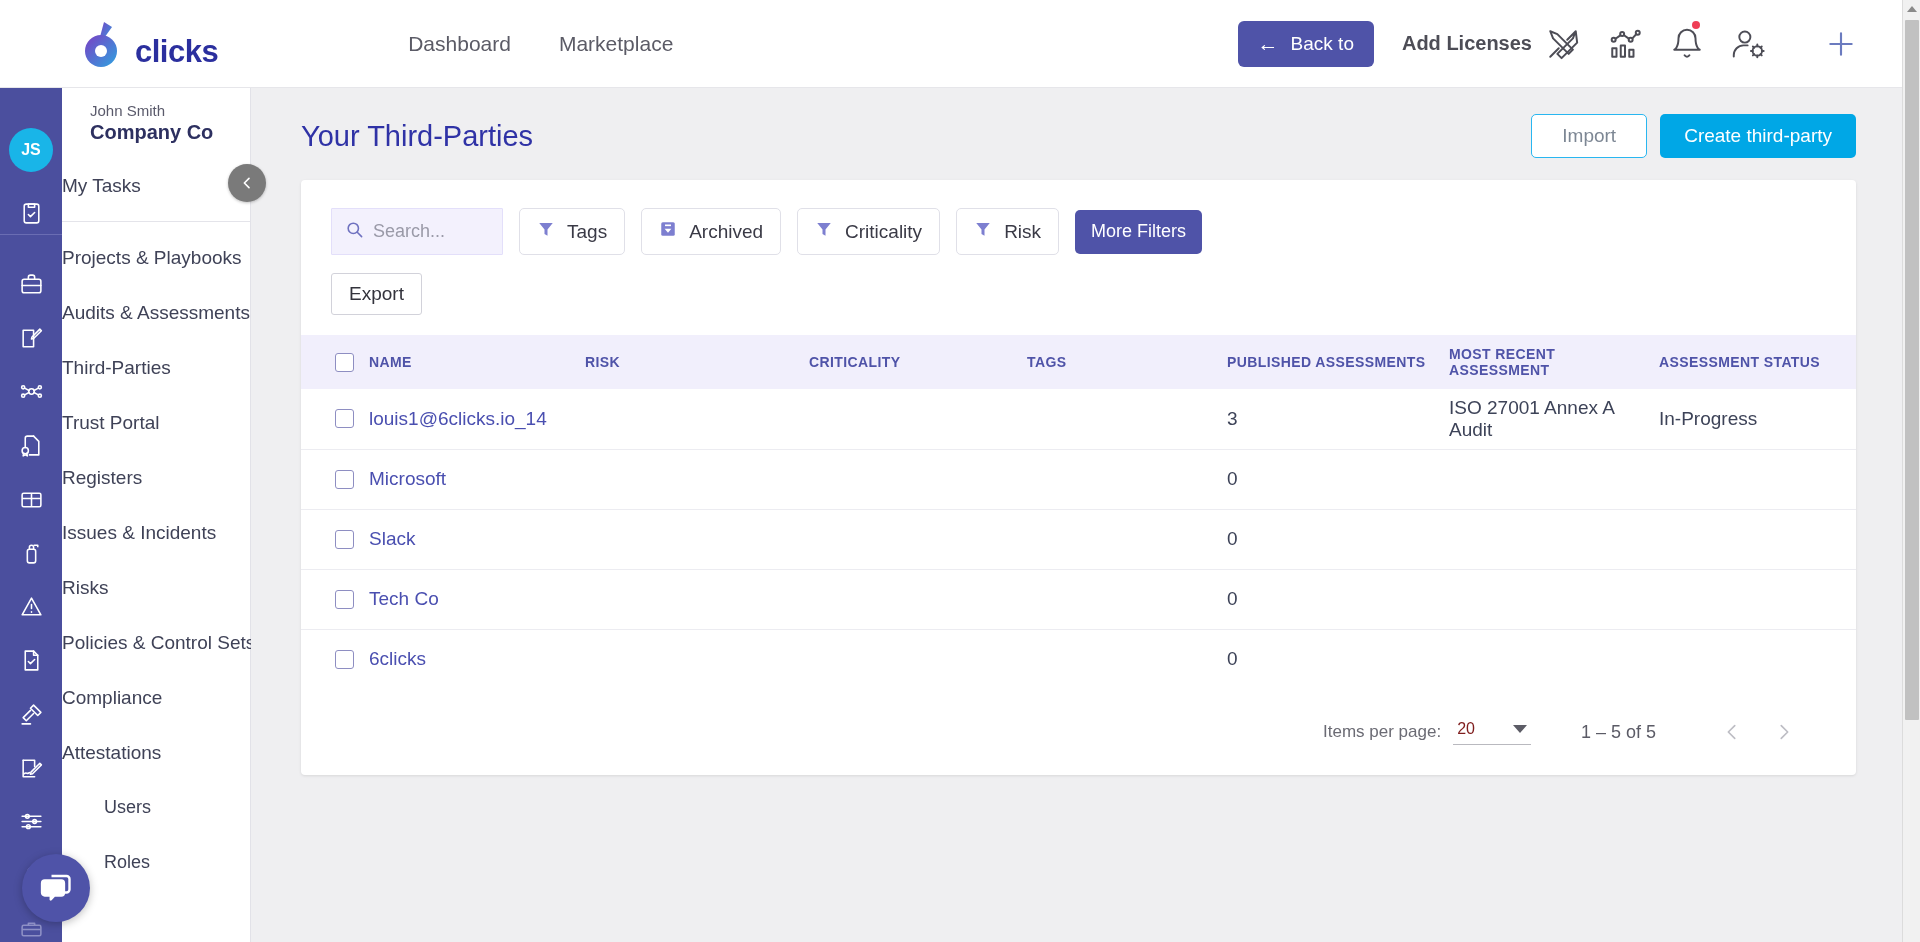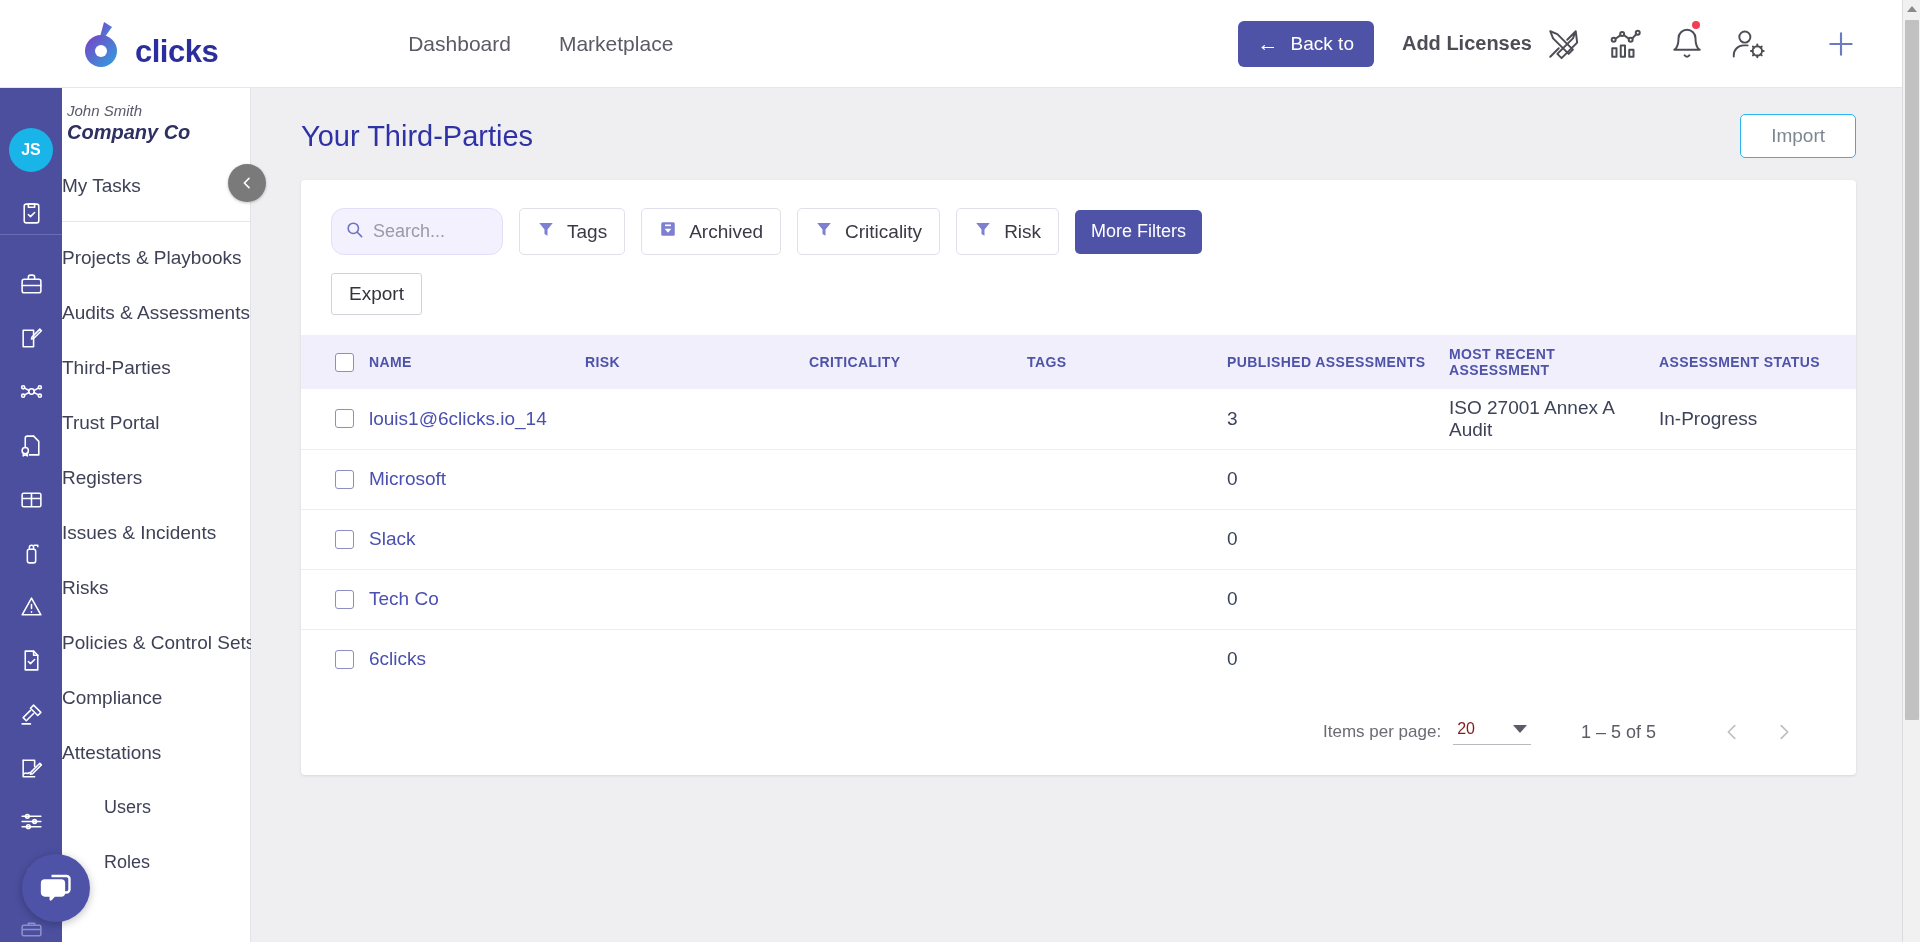--- a/index.html
+++ b/index.html
@@ -90,21 +90,21 @@
 
   .labels {
     width: 189px; height: 100%; background: #ffffff; position: relative;
     border-right: 1px solid #e2e2e8;
   }
   .label-slot {
     height: 55px; display: flex; align-items: center; 
     font-size: 19px; color: #3f4257; cursor: pointer; white-space: nowrap;
   }
   .label-slot.user-slot { height: 70px; flex-direction: column; align-items: flex-start;
-    justify-content: center; padding-left: 5px; font-style: italic; }
+    justify-content: center; padding-left: 28px; }
   .user-name { font-size: 15px; color: #5a5a6b; line-height: 1.15; }
   .user-org { font-size: 20px; color: #2d3060; font-weight: bold; line-height: 1.2; }
   .label-div { height: 1px; background: #e4e4ea; margin: 8px 0; }
   .label-slot.sub { padding-left: 42px; font-size: 18px; }
 
   .collapse-btn {
     position: absolute; left: 228px; top: 164px; width: 38px; height: 38px;
     border-radius: 50%; background: #7a7a7a; color: #fff;
     display: flex; align-items: center; justify-content: center;
     font-size: 19px; cursor: pointer; z-index: 40;
@@ -143,21 +143,21 @@
 
   .card {
     margin: 22px 46px 0 50px; background: #ffffff; border-radius: 4px;
     box-shadow: 0 1px 3px rgba(0,0,0,.10);
   }
   .filter-row {
     display: flex; align-items: center; gap: 16px; padding: 28px 30px 0 30px;
   }
   .search-box {
     width: 172px; height: 47px; background: #f3f1fd; border: 1px solid #e3dffa;
-    border-radius: 13px; display: flex; align-items: center; padding: 0 13px; gap: 9px;
+    border-radius: 1px; display: flex; align-items: center; padding: 0 13px; gap: 9px;
   }
   .search-box input {
     border: none; outline: none; background: transparent; font-size: 18px;
     color: #4a4a55; font-family: inherit; width: 110px;
   }
   .search-box input::placeholder { color: #9a9aa8; }
   .filter-chip {
     height: 47px; border: 1px solid #e0e0e8; border-radius: 5px; background: #fff;
     display: flex; align-items: center; gap: 12px; padding: 0 17px;
     font-size: 19px; color: #3a3a46; cursor: pointer; white-space: nowrap;
@@ -475,20 +475,21 @@
       <path d="M4.5 7h11a1.8 1.8 0 0 1 1.8 1.8v6.4a1.8 1.8 0 0 1-1.8 1.8H11l-2.5 2.6V17H4.5a1.8 1.8 0 0 1-1.8-1.8V8.8A1.8 1.8 0 0 1 4.5 7z" fill="#ffffff"></path>
     </svg>
   </div>
 
   <div class="main">
 
     <div class="page-head">
       <h1 class="page-title">Your Third-Parties</h1>
       <div class="head-actions">
         <button class="btn-import">Import</button>
+        <button class="btn-create">Create third-party</button>
       </div>
     </div>
 
     <div class="card">
 
       <div class="filter-row">
         <div class="search-box">
           <span>
             <svg width="19" height="19" viewBox="0 0 24 24" fill="none" stroke="#6f72c0" stroke-width="2" stroke-linecap="round">
               <circle cx="10.5" cy="10.5" r="6.5"></circle>

